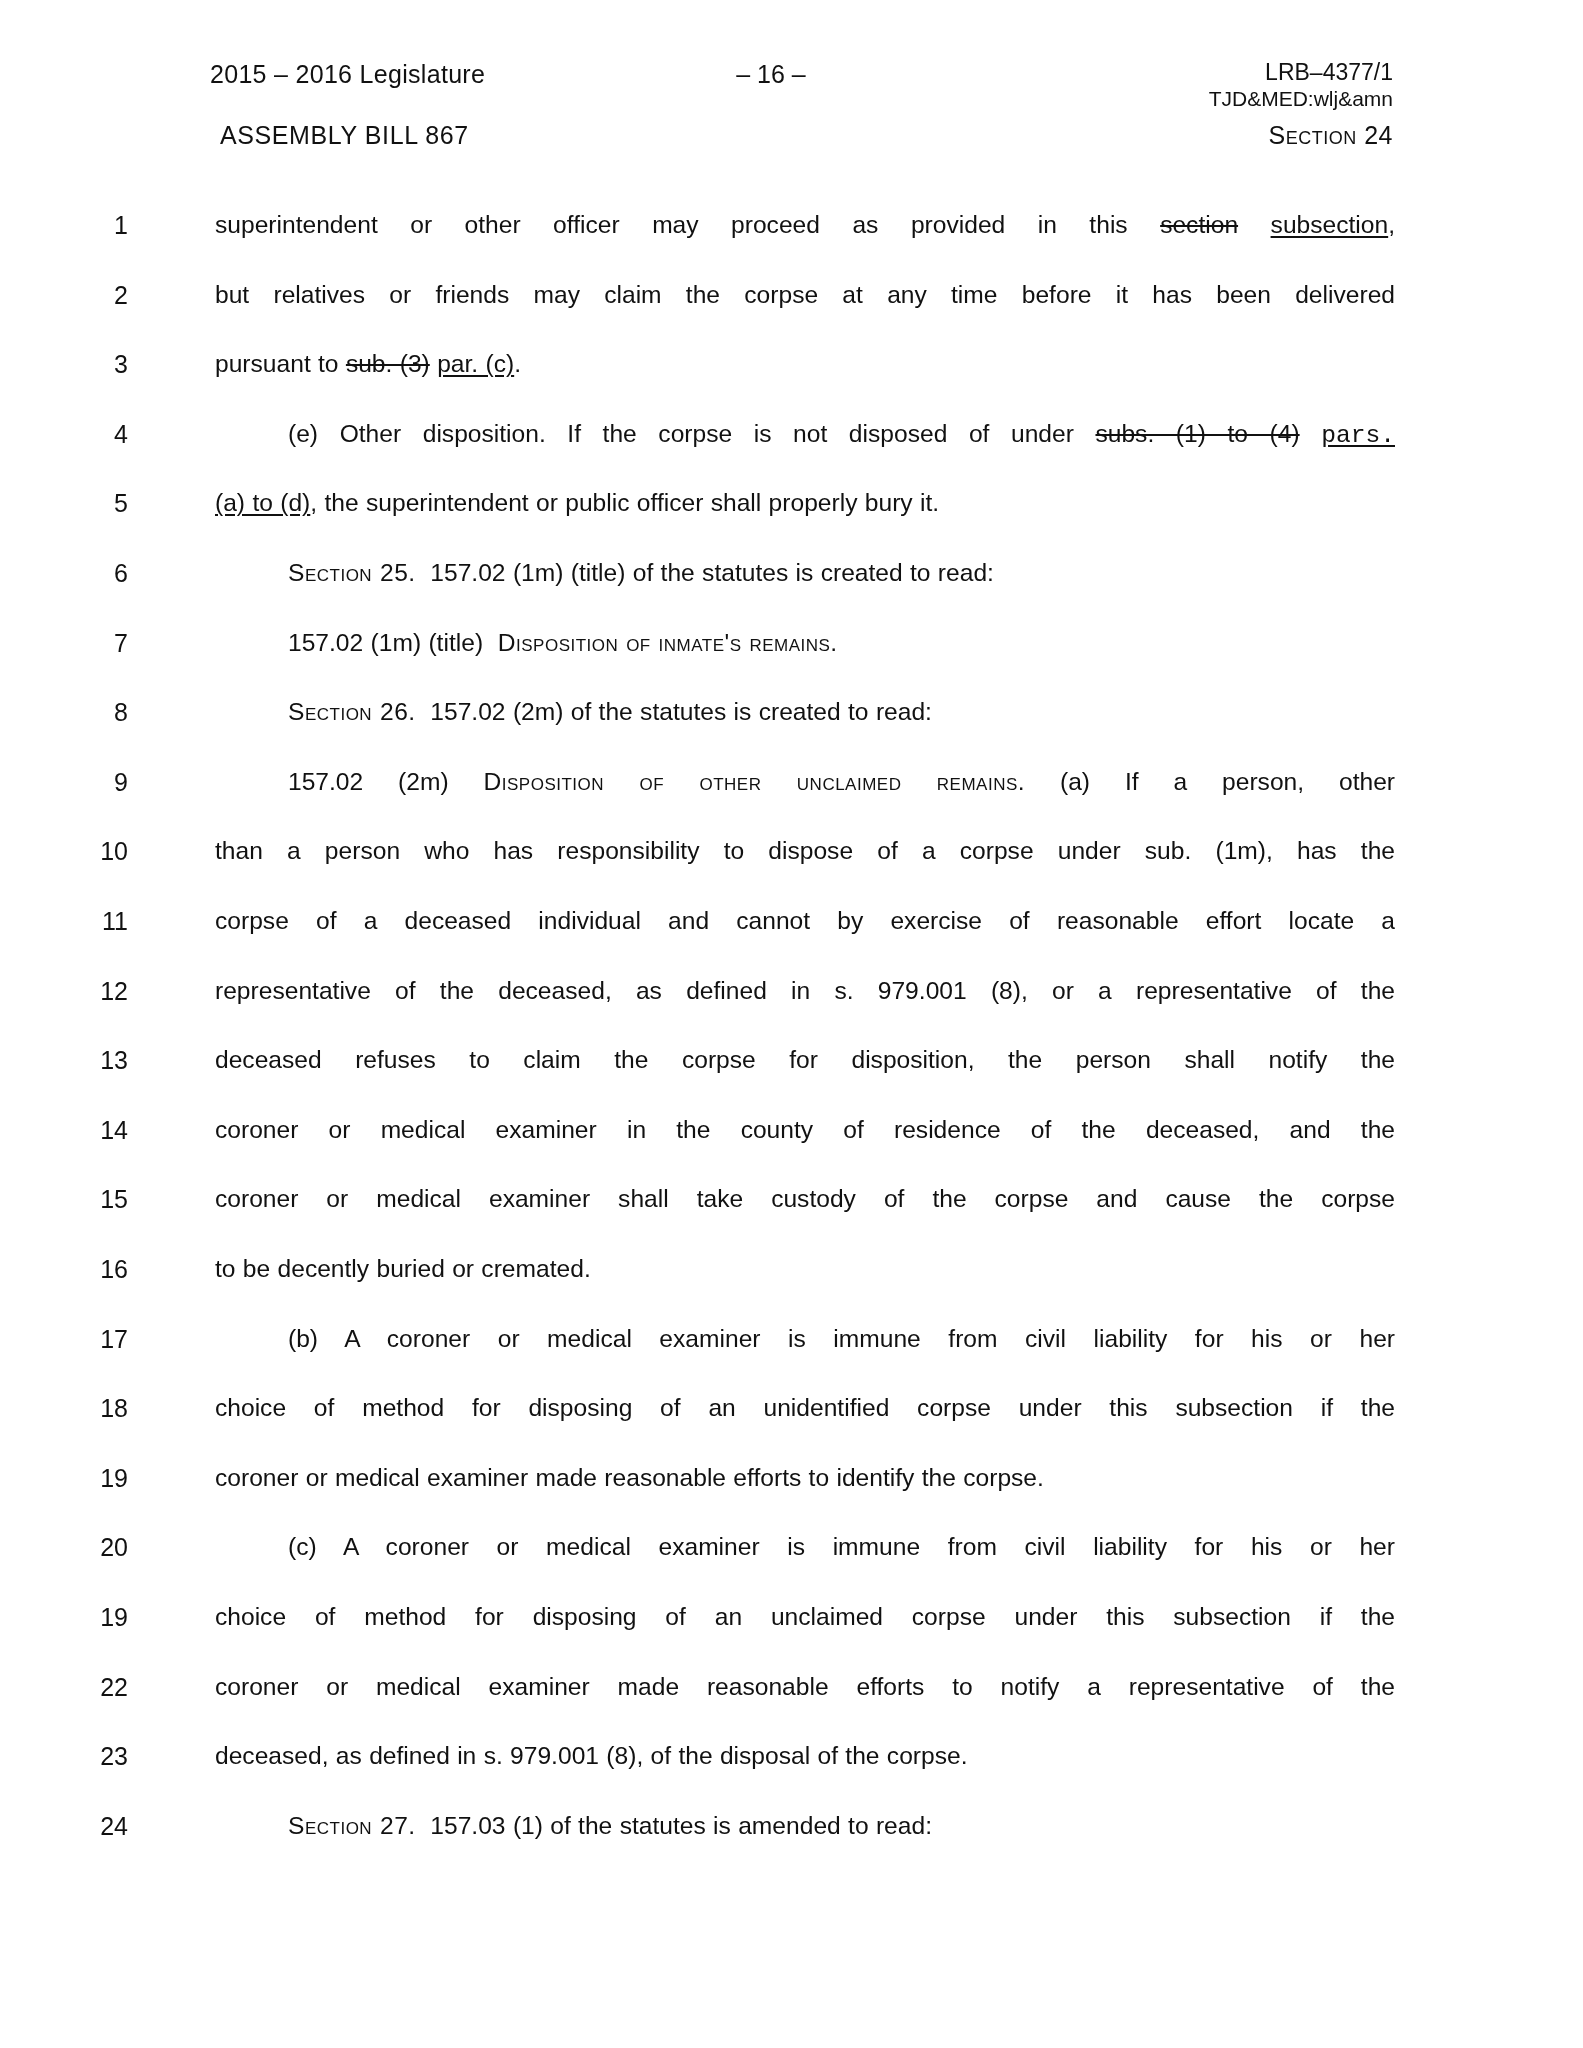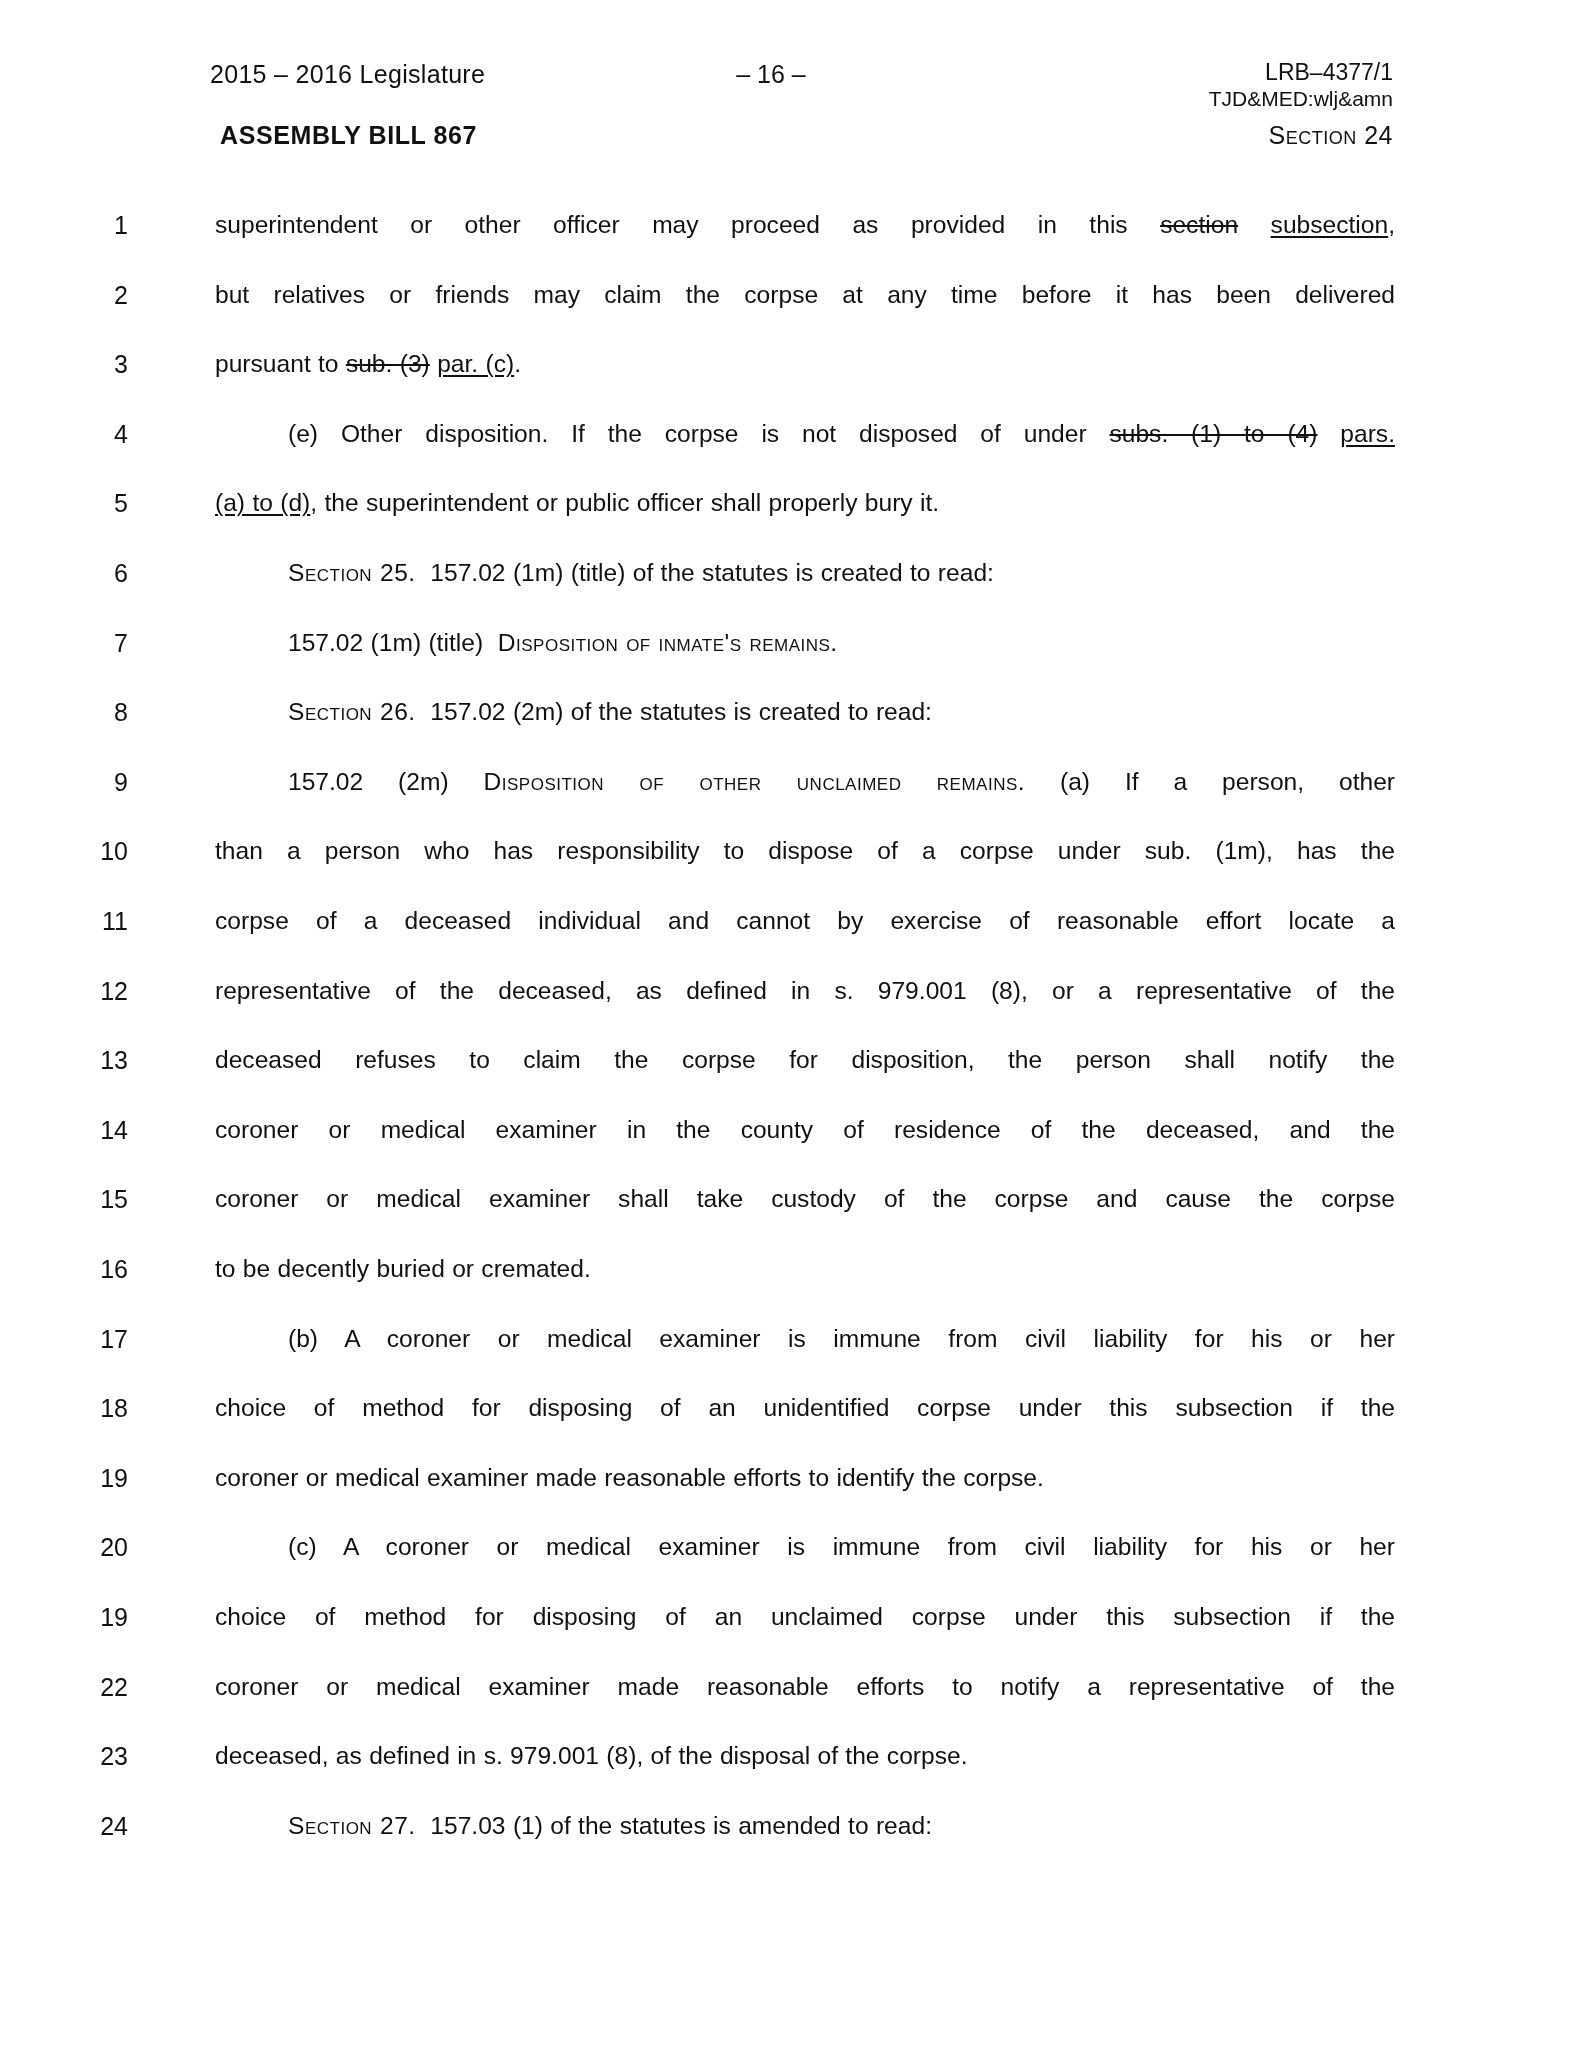--- a/index.html
+++ b/index.html
@@ -15,21 +15,21 @@
     color: #111111;
     font-family: "Liberation Sans", sans-serif;
   }
   .hdr {
     position: absolute;
     white-space: nowrap;
     font-size: 25px;
     line-height: 1;
   }
   .hdr-left-1 { left: 210px; top: 62px; letter-spacing: 0.3px; text-align: center; }
-  .hdr-left-2 { left: 220px; top: 123px; letter-spacing: 0.6px; font-weight: bold; }
+  .hdr-left-2 { left: 220px; top: 123px; letter-spacing: 0.6px; }
   .hdr-center { left: 0; width: 1542px; text-align: center; top: 62px; }
   .hdr-right-1 { right: 190px; top: 61px; font-size: 23px; }
   .hdr-right-2 { right: 190px; top: 88px; font-size: 21px; }
   .hdr-right-3 { right: 190px; top: 123px; }
   .sc { font-variant: small-caps; letter-spacing: 0.5px; }
 
   .line {
     position: absolute;
     left: 0;
     width: 1583px;
@@ -83,21 +83,21 @@
     <div class="line" style="top: 274.6px;">
       <span class="lnum">2</span>
       <div class="ltext justify"><span style="white-space: normal;">but relatives or friends may claim the corpse at any time before it has been delivered</span></div>
     </div>
     <div class="line" style="top: 344.2px;">
       <span class="lnum">3</span>
       <div class="ltext"><span style="white-space: pre;">pursuant to </span><span class="strike" style="white-space: pre;">sub. (3)</span><span style="white-space: pre;"> </span><span class="ins" style="white-space: pre;">par. (c)</span><span style="white-space: pre;">.</span></div>
     </div>
     <div class="line" style="top: 413.8px;">
       <span class="lnum">4</span>
-      <div class="ltext indent justify"><span style="white-space: normal;">(e) Other disposition.  If the corpse is not disposed of under </span><span class="strike" style="white-space: normal;">subs. (1) to (4)</span><span style="white-space: normal;"> </span><span class="ins" style="white-space: normal;">pars.</span></div>
+      <div class="ltext indent justify"><span style="white-space: normal;">(e) Other disposition.  If the corpse is not disposed of under </span><span class="strike" style="white-space: normal;">subs. (1) to (4)</span><span style="white-space: normal;"> </span><span class="ins" style="white-space: normal; font-family: Liberation Mono, monospace;">pars.</span></div>
     </div>
     <div class="line" style="top: 483.4px;">
       <span class="lnum">5</span>
       <div class="ltext"><span class="ins" style="white-space: pre;">(a) to (d)</span><span style="white-space: pre;">, the superintendent or public officer shall properly bury it.</span></div>
     </div>
     <div class="line" style="top: 553px;">
       <span class="lnum">6</span>
       <div class="ltext indent"><span class="sc" style="white-space: pre;">Section 25.</span><span style="white-space: pre;">  157.02 (1m) (title) of the statutes is created to read:</span></div>
     </div>
     <div class="line" style="top: 622.6px;">

